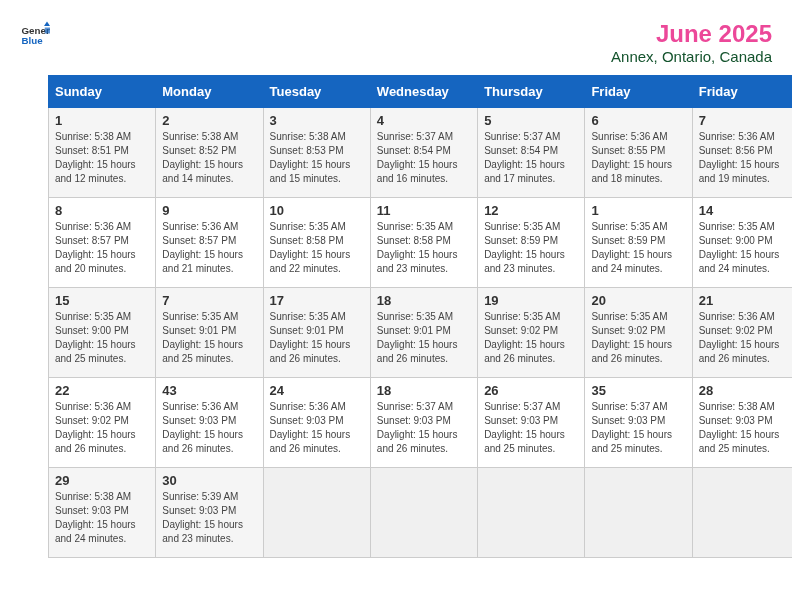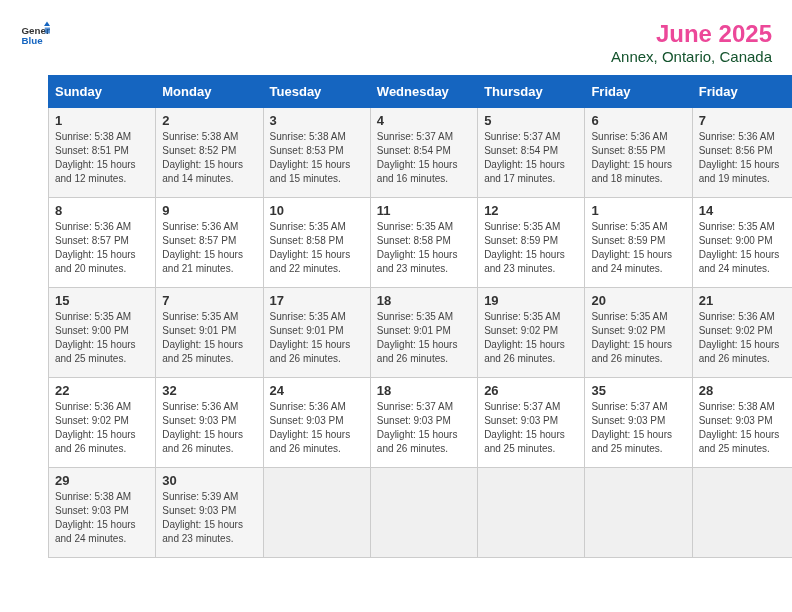--- a/index.html
+++ b/index.html
@@ -202,21 +202,21 @@
         <span class="day-num">21</span>
         <div class="cell-info">Sunrise: 5:36 AM<br>Sunset: 9:02 PM<br>Daylight: 15 hours and 26 minutes.</div>
       </td>
       </tr>
       <tr>
         <td>
         <span class="day-num">22</span>
         <div class="cell-info">Sunrise: 5:36 AM<br>Sunset: 9:02 PM<br>Daylight: 15 hours and 26 minutes.</div>
       </td>
         <td>
-        <span class="day-num">32</span>
+        <span class="day-num">43</span>
         <div class="cell-info">Sunrise: 5:36 AM<br>Sunset: 9:03 PM<br>Daylight: 15 hours and 26 minutes.</div>
       </td>
         <td>
         <span class="day-num">24</span>
         <div class="cell-info">Sunrise: 5:36 AM<br>Sunset: 9:03 PM<br>Daylight: 15 hours and 26 minutes.</div>
       </td>
         <td>
         <span class="day-num">18</span>
         <div class="cell-info">Sunrise: 5:37 AM<br>Sunset: 9:03 PM<br>Daylight: 15 hours and 26 minutes.</div>
       </td>

